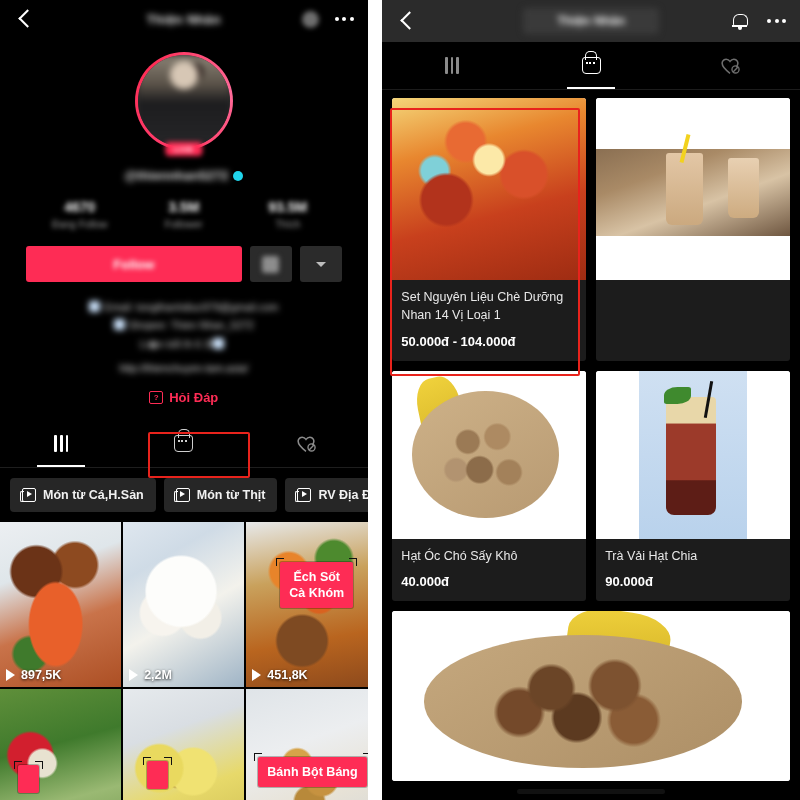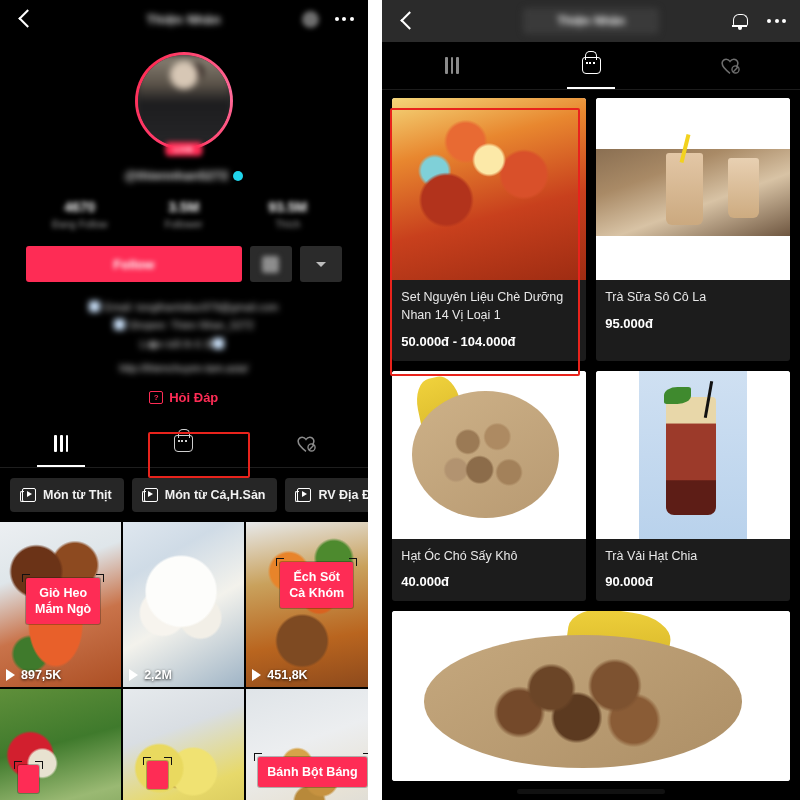--- a/index.html
+++ b/index.html
@@ -398,36 +398,35 @@
               <circle cx="18.4" cy="15.6" r="4.1" fill="none" stroke="#8b8b8b" stroke-width="1.6"></circle>
               <line x1="15.6" y1="18.4" x2="21.2" y2="12.8" stroke="#8b8b8b" stroke-width="1.6"></line>
             </svg>
         </div>
       </div>
     </div>
 
     <div class="playlists">
       <div class="chip">
         <span class="chip-ico"></span>
-        <span>Món từ Thịt</span>
+        <span>Món từ Cá,H.Sản</span>
       </div>
       <div class="chip">
         <span class="chip-ico"></span>
-        <span>Món từ Cá,H.Sản</span>
+        <span>Món từ Thịt</span>
       </div>
       <div class="chip">
         <span class="chip-ico"></span>
         <span>RV Địa Điể</span>
       </div>
     </div>
 
     <div class="vgrid">
       <div class="vcell">
         <div class="vimg food-a"></div>
-        <div class="vlabel" style="left:26px; top:56px;">Giò Heo<br>Mắm Ngò</div>
         <div class="vviews">
             <span class="play-tri"></span>
             <span>897,5K</span>
           </div>
       </div>
       <div class="vcell">
         <div class="vimg food-b"></div>
         <div class="vviews">
             <span class="play-tri"></span>
             <span>2,2M</span>
@@ -515,24 +514,20 @@
         </div>
         <div class="pcard">
           <div class="pimg">
             <div class="p-milktea">
                 <div class="band"></div>
                 <div class="glass"></div>
                 <div class="glass2"></div>
                 <div class="straw"></div>
               </div>
           </div>
-          <div class="pinfo">
-            <div class="pname">Trà Sữa Sô Cô La</div>
-            <div class="pprice">95.000đ</div>
-          </div>
         </div>
       </div>
 
       <div class="prow">
         <div class="pcard">
           <div class="pimg" style="height:168px">
             <div class="p-walnut">
                 <div class="wheat"></div>
                 <div class="tray"></div>
               </div>

